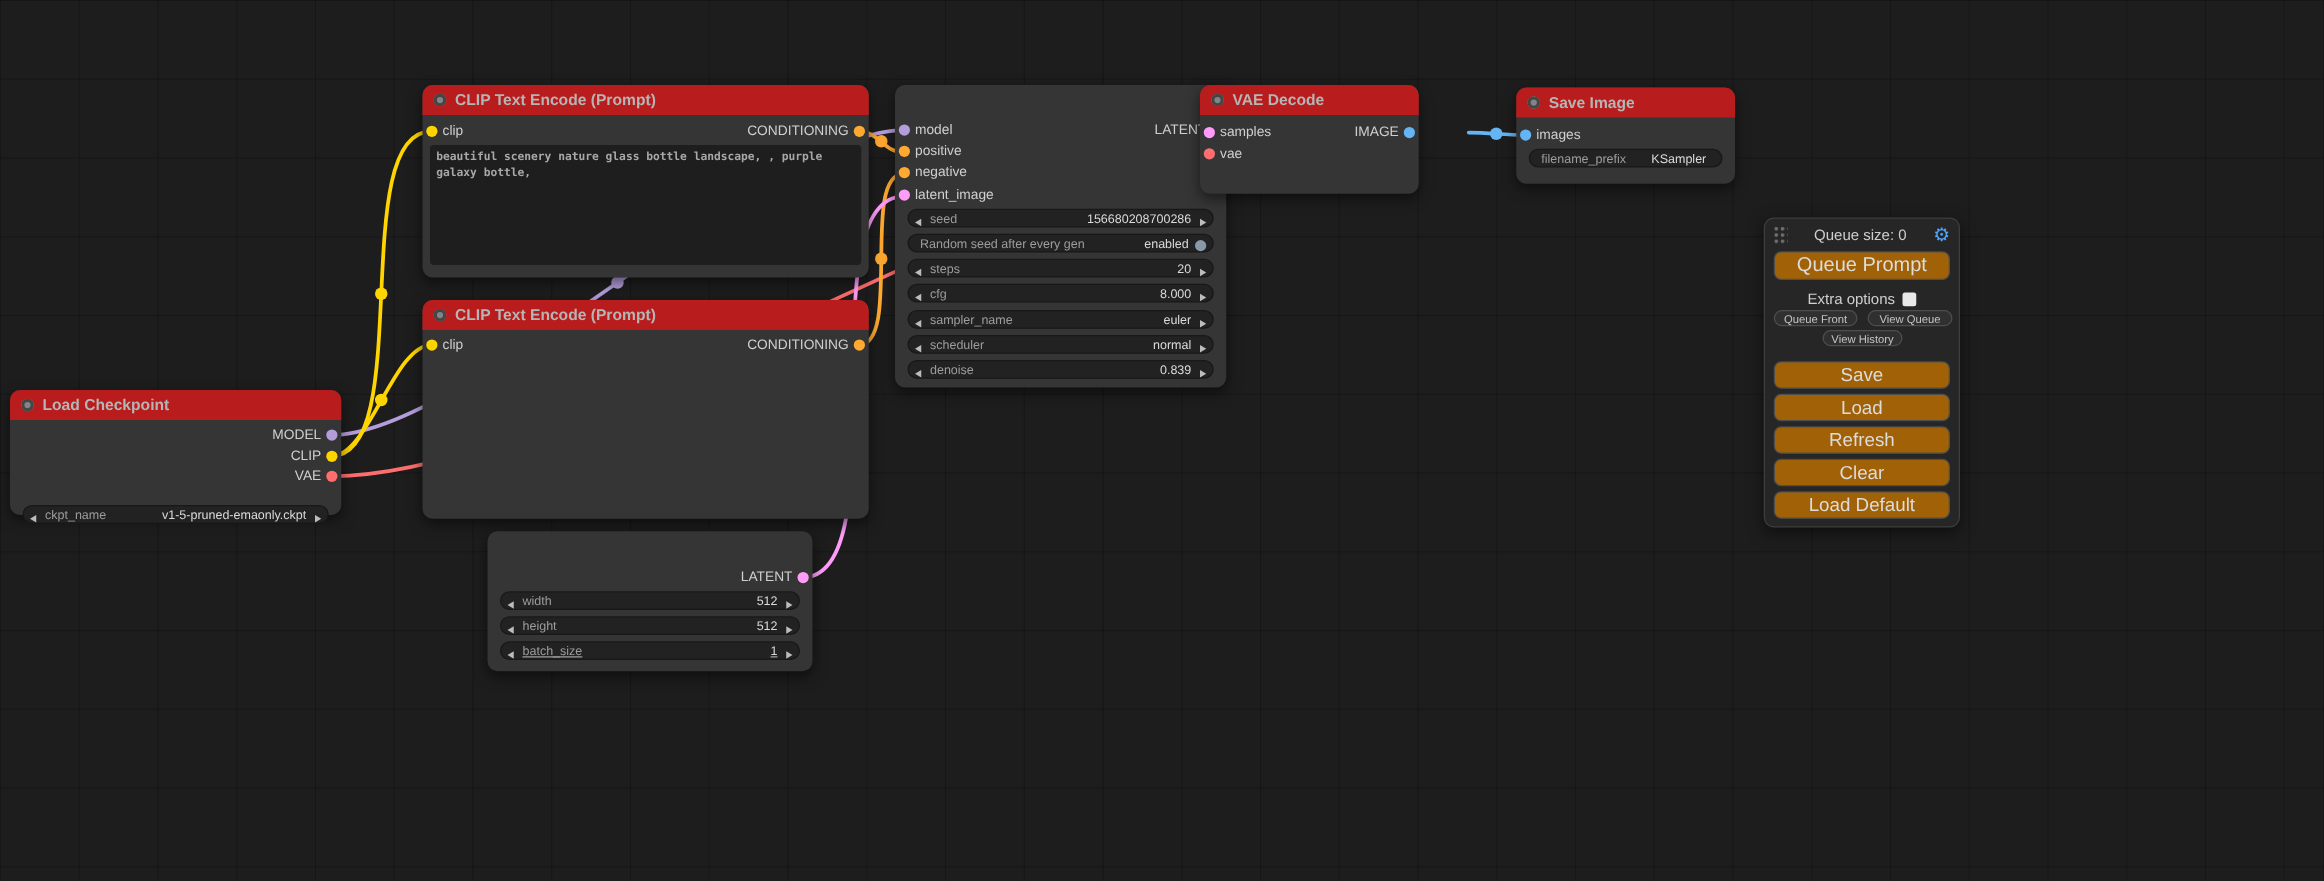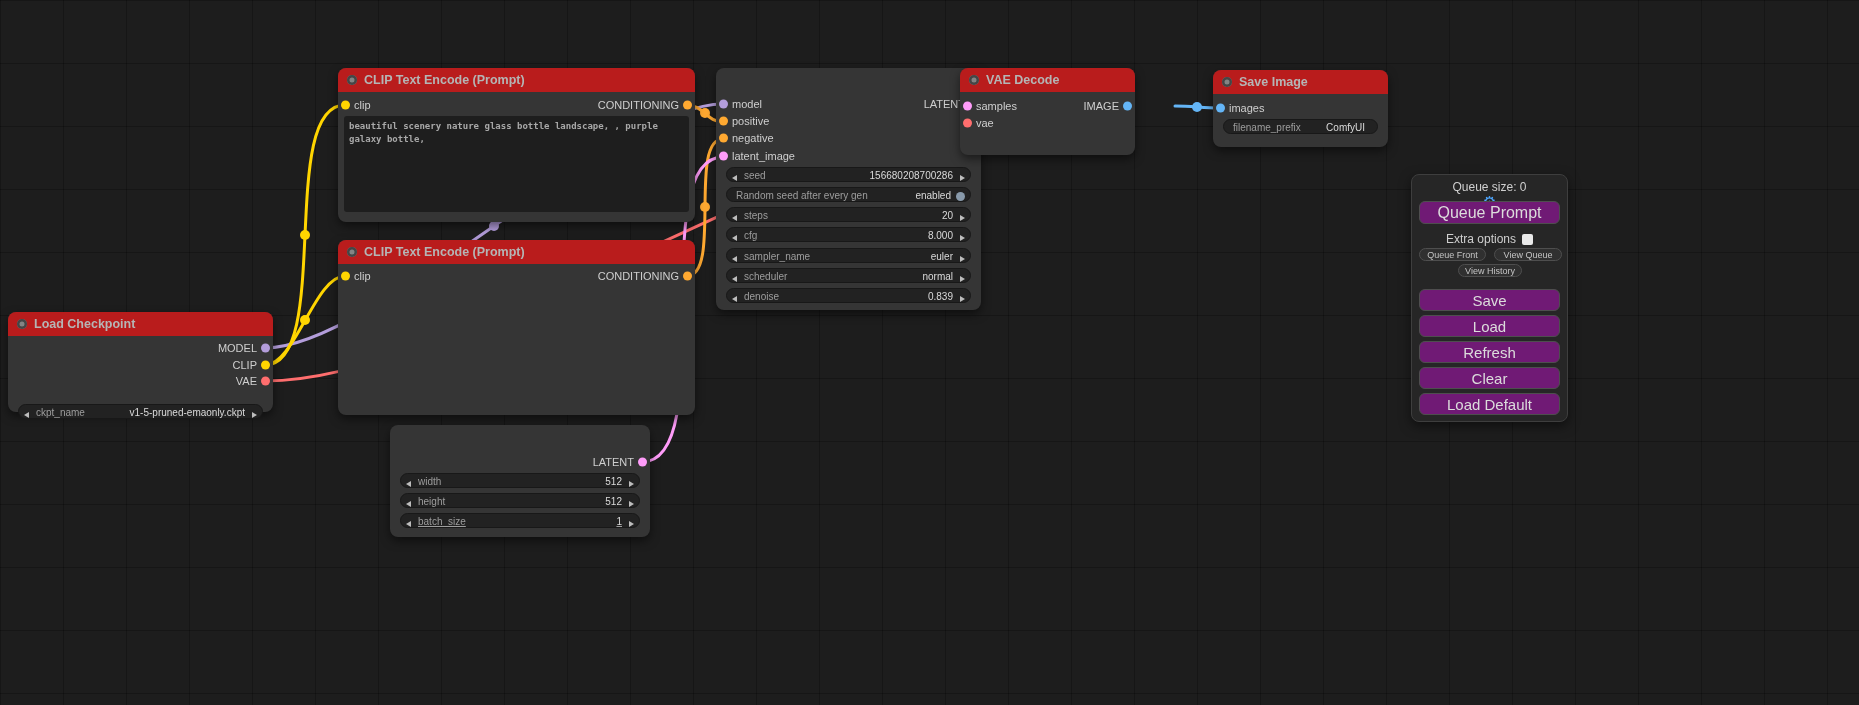--- a/index.html
+++ b/index.html
@@ -39,27 +39,27 @@
   .wvalue{margin-left:auto;margin-right:7px;color:#dadada;white-space:nowrap;}
   .toggle-dot{width:9px;height:9px;border-radius:50%;flex:0 0 auto;}
 
   .ntext{position:absolute;left:6px;right:6px;background:#1e1e1e;border-radius:3px;
     padding:4px 5px;font-family:"DejaVu Sans Mono",monospace;font-size:9px;line-height:1.45;
     color:#a8a8a8;white-space:pre-wrap;word-break:break-word;z-index:3;cursor:text;}
 
   .menu{position:absolute;left:1411px;top:174px;width:157px;height:248px;z-index:4;
     background:#262626;border:1px solid #3e3e3e;border-radius:8px;
     box-shadow:0 4px 12px rgba(0,0,0,.5);color:#c8c8c8;}
-  .menu-header{position:absolute;top:5px;left:7px;right:7px;height:16px;display:flex;align-items:center;flex-direction:column;}
+  .menu-header{position:absolute;top:5px;left:7px;right:7px;height:16px;display:flex;align-items:center;}
   .drag-dots{width:11px;height:15px;
     background-image:radial-gradient(circle at 2px 2px,#6e6e6e 1.2px,transparent 1.7px);
     background-size:5px 5px;cursor:grab;}
   .qsize{flex:1;text-align:center;font-size:12px;color:#cfcfcf;}
   .gear{font-size:15px;line-height:1;cursor:pointer;}
-  .mbtn{position:absolute;left:7px;right:7px;height:22px;background:#701a75;
+  .mbtn{position:absolute;left:7px;right:7px;height:22px;background:#a16207;
     border:1px solid #4e4e4e;border-radius:6px;color:#dcdcdc;font-size:15px;
     display:flex;align-items:center;justify-content:center;cursor:pointer;}
   .mbtn.primary{font-size:16px;}
   .extra-row{position:absolute;top:57px;left:0;right:0;display:flex;align-items:center;
     justify-content:center;gap:6px;font-size:12px;color:#cfcfcf;}
   .checkbox{width:11px;height:11px;background:#e9e9e9;border-radius:2px;cursor:pointer;}
   .pill{position:absolute;height:13px;background:#303030;border:1px solid #4e4e4e;
     border-radius:7px;font-size:9px;color:#c4c4c4;display:flex;align-items:center;
     justify-content:center;cursor:pointer;}
 </style>
@@ -233,21 +233,21 @@
     <div class="ntitle">
       <span class="tdot"></span>
       <span>Save Image</span>
     </div>
     <div class="slot in" style="top:31px;">
       <span class="sdot" style="background: rgb(100, 181, 246);"></span>
       <span>images</span>
     </div>
     <div class="widget" style="top:49px;">
       <span class="wlabel" style="margin-left:4px;">filename_prefix</span>
-      <span class="wvalue">ComfyUI</span>
+      <span class="wvalue">KSampler</span>
     </div>
   </div>
 
   <div class="node" style="left:390px;top:425px;width:260px;height:112px;">
     <div class="slot out" style="top:30px;">
       <span>LATENT</span>
       <span class="sdot" style="background: rgb(255, 156, 249);"></span>
     </div>
     <div class="widget" style="top:48px;">
       <span class="arrL"></span>

